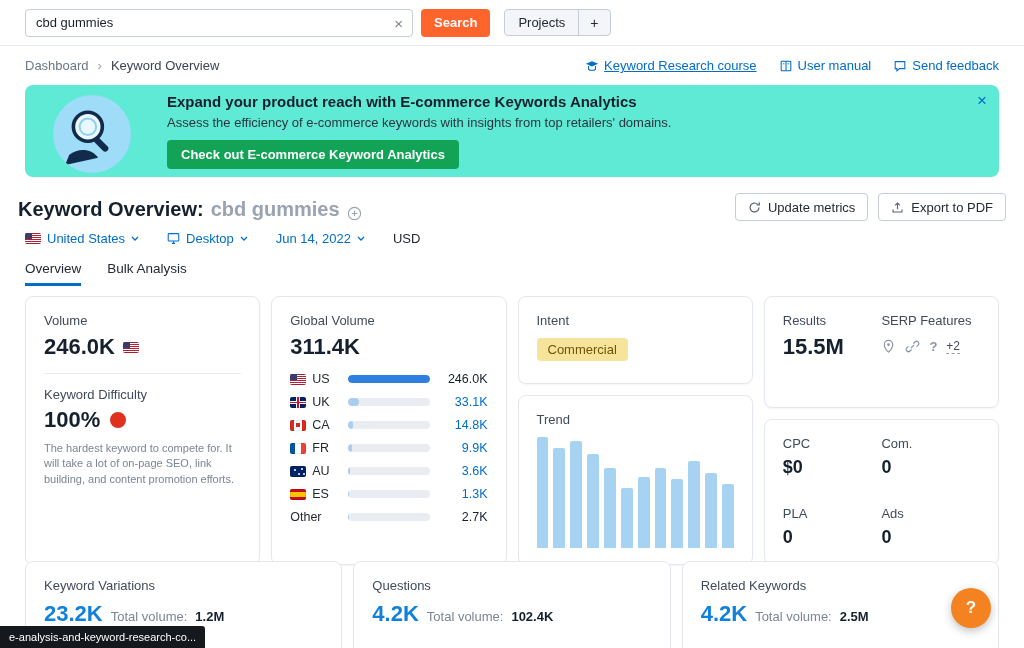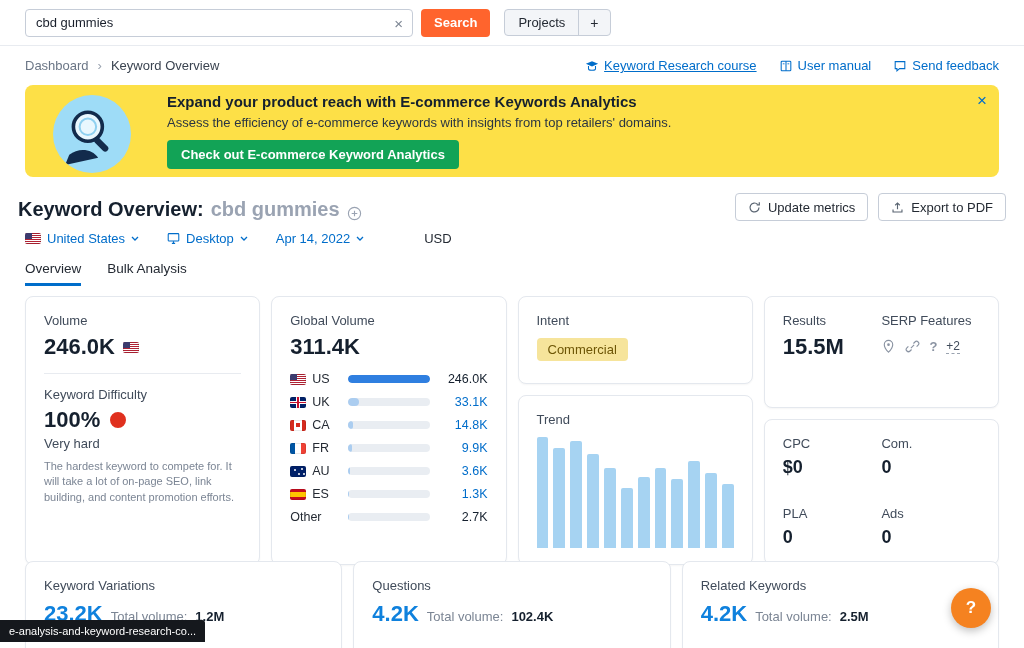--- a/index.html
+++ b/index.html
@@ -32,21 +32,21 @@
   .crumb { color:#6b7686; cursor:pointer; }
   .crumb-sep { margin:0 9px; color:#9aa3b0; }
   .crumb-sep::before { content:"›"; }
   .crumb-current { color:#3a4350; }
   .header-links { margin-left:auto; display:flex; gap:22px; align-items:center; }
   .hlink { color:#006dca; font-size:13px; display:flex; align-items:center; gap:5px; cursor:pointer; }
   .hlink.underlined .hlink-text { text-decoration:underline; }
   .hlink svg { flex:none; }
 
   
-  .banner { margin:12px 25px 0; background:#fde047; border-radius:8px; height:92px;
+  .banner { margin:12px 25px 0; background:#5eead4; border-radius:8px; height:92px;
             display:flex; align-items:center; padding:0 20px; position:relative; }
   .banner-illustration { width:78px; height:78px; border-radius:50%; background:#9edcf7;
                          margin:6px 36px 0 8px; flex:none; overflow:hidden;
                          display:flex; align-items:center; justify-content:center; }
   .banner-title { font-size:15px; font-weight:bold; color:#15202e; }
   .banner-desc { font-size:13px; color:#2a3542; margin-top:5px; }
   .banner-cta { margin-top:10px; background:#12a356; color:#fff; border:none; border-radius:4px;
                 font-size:13px; font-weight:bold; padding:7px 14px; }
   .banner-close { position:absolute; top:6px; right:12px; color:#006dca; background:none;
                   border:none; font-size:17px; }
@@ -56,21 +56,21 @@
   .page-title { font-size:20px; font-weight:bold; color:#15202e; }
   .page-keyword { font-size:20px; font-weight:bold; color:#9aa3b2; margin-left:7px; }
   .add-kw-btn { background:none; border:none; color:#9aa3b2; margin-left:7px; display:flex; padding:0; }
   .title-actions { margin-left:auto; display:flex; gap:10px; }
   .action-btn { display:flex; align-items:center; gap:7px; background:#fff; border:1px solid #c6cdd8;
                 border-radius:4px; height:28px; padding:0 12px; font-size:13px; color:#242a33; }
   .action-btn svg { color:#5a6572; }
 
   .filters-row { display:flex; align-items:center; gap:28px; margin:10px 25px 0; font-size:13px; }
   .filter { display:flex; align-items:center; gap:6px; color:#006dca; cursor:pointer; }
-  .currency { color:#242a33;margin-left:32px; }
+  .currency { color:#242a33; }
 
   .tabs-row { display:flex; gap:26px; margin:15px 25px 0; font-size:13.5px; }
   .tab { padding-bottom:7px; color:#242a33; cursor:pointer; border-bottom:3px solid transparent; }
   .tab.active { border-bottom-color:#006dca; }
 
   
   .cards-top { display:grid; grid-template-columns:repeat(4,1fr); gap:11px;
                margin:10px 25px 0; height:254px; }
   .card { background:#fff; border:1px solid #e4e8ee; border-radius:8px; padding:16px 18px;
           box-shadow:0 1px 2px rgba(24,28,36,.04); min-width:0; }
@@ -116,21 +116,21 @@
   .cpc-val { font-size:18px; font-weight:bold; color:#15202e; margin-top:6px; }
 
   .cards-bottom { display:grid; grid-template-columns:repeat(3,1fr); gap:11px;
                   margin:11px 25px 0; height:120px; }
   .bottom-value-row { display:flex; align-items:baseline; gap:8px; margin-top:8px; }
   .big-blue { font-size:22px; font-weight:bold; color:#0f81dd; cursor:pointer; }
   .total-label { font-size:13px; color:#7b8594; }
   .total-value { font-size:13px; font-weight:bold; color:#15202e; }
 
   
-  .status-tooltip { position:absolute; left:0; bottom:6px; background:#15181d; color:#fff;
+  .status-tooltip { position:absolute; left:0; bottom:0; background:#15181d; color:#fff;
                     font-size:11px; padding:5px 9px; border-top-right-radius:3px;
                     max-width:230px; white-space:nowrap; z-index:20; }
   .help-btn { position:absolute; right:33px; bottom:20px; width:40px; height:40px; border-radius:50%;
               background:#f58220; color:#fff; font-size:17px; font-weight:bold; border:none;
               box-shadow:0 3px 8px rgba(0,0,0,.25); z-index:20; }
 
   
   .flag { width:16px; height:11px; border-radius:2px; display:inline-block; flex:none;
           overflow:hidden; position:relative; box-shadow:inset 0 0 0 1px rgba(0,0,0,.08); }
   .flag-us { background:repeating-linear-gradient(to bottom,#b22234 0 1px,#fff 1px 2px); }
@@ -265,21 +265,21 @@
           <rect x="1.5" y="1.5" width="13" height="9" rx="1" fill="none" stroke="currentColor" stroke-width="1.3"></rect>
           <path d="M6 13.5h4M8 11v2.5" stroke="currentColor" stroke-width="1.3"></path>
         </svg>
     </span>
     <span>Desktop</span>
     <svg width="8" height="5" viewBox="0 0 8 5">
         <path d="M1 1l3 3 3-3" fill="none" stroke="currentColor" stroke-width="1.3"></path>
       </svg>
   </span>
   <span class="filter">
-    <span>Apr 14, 2022</span>
+    <span>Jun 14, 2022</span>
     <svg width="8" height="5" viewBox="0 0 8 5">
         <path d="M1 1l3 3 3-3" fill="none" stroke="currentColor" stroke-width="1.3"></path>
       </svg>
   </span>
   <span class="currency">USD</span>
 </div>
 
 <div class="tabs-row">
   <span class="tab active">Overview</span>
   <span class="tab">Bulk Analysis</span>
@@ -292,21 +292,20 @@
     <div class="metric-value">
       <span>246.0K</span>
       <span class="flag flag-us"></span>
     </div>
     <hr class="card-divider">
     <div class="card-label">Keyword Difficulty</div>
     <div class="kd-row">
       <span class="kd-value">100%</span>
       <span class="kd-donut"></span>
     </div>
-    <div class="kd-level">Very hard</div>
     <div class="kd-desc">The hardest keyword to compete for. It will take a lot of on-page SEO, link building, and content promotion efforts.</div>
   </div>
 
   <div class="card">
     <div class="card-label">Global Volume</div>
     <div class="metric-value">
       <span>311.4K</span>
     </div>
     <div class="gv-rows">
       <div class="gv-row">

